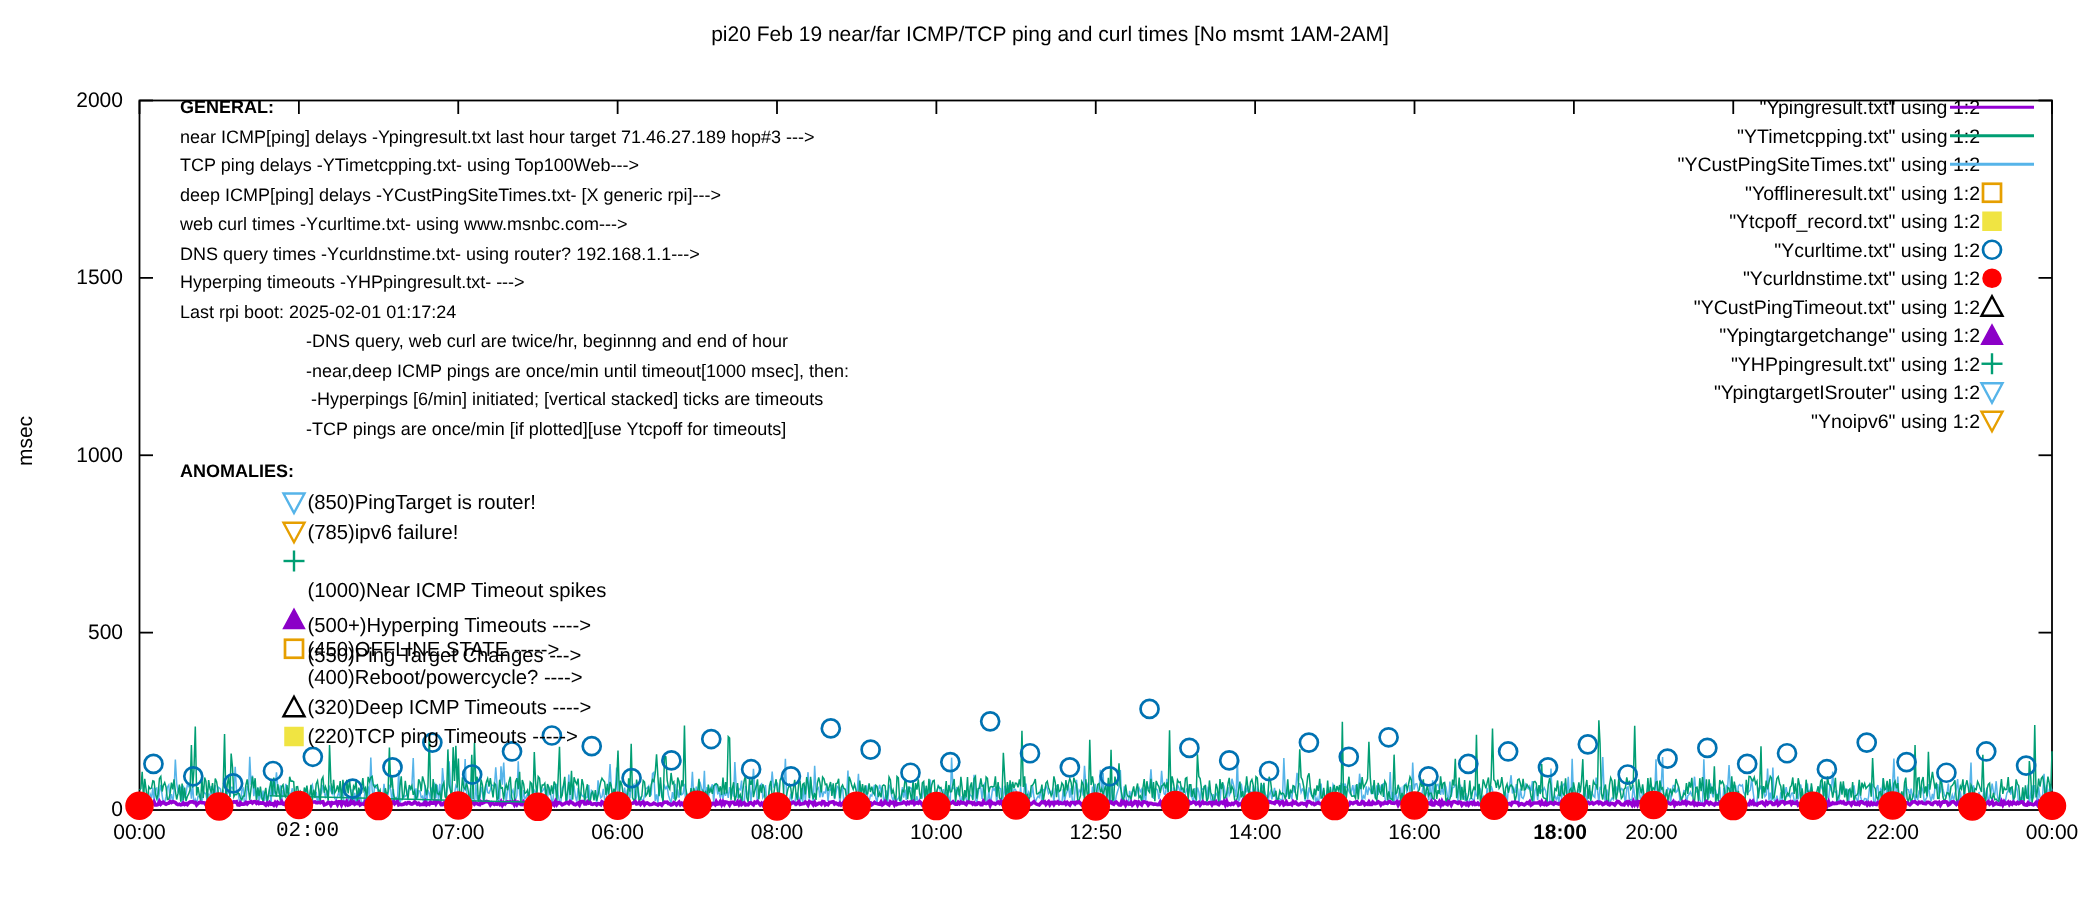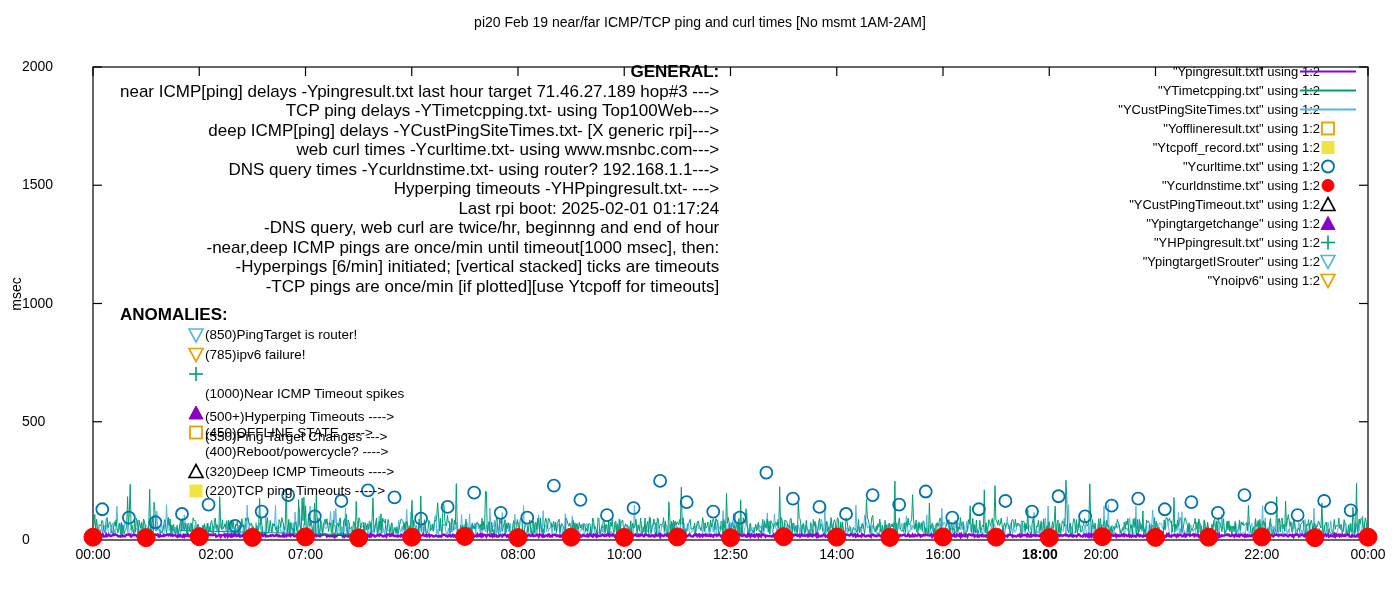--- a/index.html
+++ b/index.html
@@ -15,29 +15,29 @@
     font-size:14px;color:#000;white-space:nowrap;
   }
   .ylabel{
     left:-14px;top:286px;width:60px;text-align:center;font-size:14px;
     transform:rotate(-90deg);transform-origin:center center;
   }
   .xlabel{
     left:0;top:572px;width:1400px;text-align:center;font-size:14px;
   }
   .ytick{
-    font-size:14px;width:60px;right:1318px;
+    font-size:14px;text-align:right;width:60px;right:1318px;
     transform:translateY(-9px);
   }
   .xtick{
     font-size:14px;text-align:center;width:80px;
     transform:translateX(-40px);top:546px;
   }
   .plotsvg{left:0;top:0;}
-  .txtblock{font-size:17px;line-height:19.5px;white-space:pre;text-align:right;}
+  .txtblock{font-size:12px;line-height:19.5px;white-space:pre;}
   .bold{font-weight:bold;}
   .legend-row{
     font-size:13px;height:19px;line-height:19px;white-space:nowrap;
     text-align:right;right:80px;
   }
   .anom-row{font-size:13.5px;height:19.5px;line-height:19.5px;white-space:pre;left:205px;}
 </style>
 </head>
 <body>
 
@@ -49,21 +49,21 @@
 
   <div id="ytick-layer">
       <div class="abs ytick" style="top: 540px;">0</div>
       <div class="abs ytick" style="top: 421.75px;">500</div>
       <div class="abs ytick" style="top: 303.5px;">1000</div>
       <div class="abs ytick" style="top: 185.25px;">1500</div>
       <div class="abs ytick" style="top: 67px;">2000</div>
     </div>
   <div id="xtick-layer">
       <div class="abs xtick" style="left: 93px;">00:00</div>
-      <div class="abs xtick" style="left: 216px;">02:00</div>
+      <div class="abs xtick" style="left: 205px; font-family: Liberation Mono, monospace;">02:00</div>
       <div class="abs xtick" style="left: 305.5px;">07:00</div>
       <div class="abs xtick" style="left: 411.75px;">06:00</div>
       <div class="abs xtick" style="left: 518px;">08:00</div>
       <div class="abs xtick" style="left: 624.25px;">10:00</div>
       <div class="abs xtick" style="left: 730.5px;">12:50</div>
       <div class="abs xtick" style="left: 836.75px;">14:00</div>
       <div class="abs xtick" style="left: 943px;">16:00</div>
       <div class="abs xtick" style="left: 1040px; font-weight: bold;">18:00</div>
       <div class="abs xtick" style="left: 1101px;">20:00</div>
       <div class="abs xtick" style="left: 1261.75px;">22:00</div>

